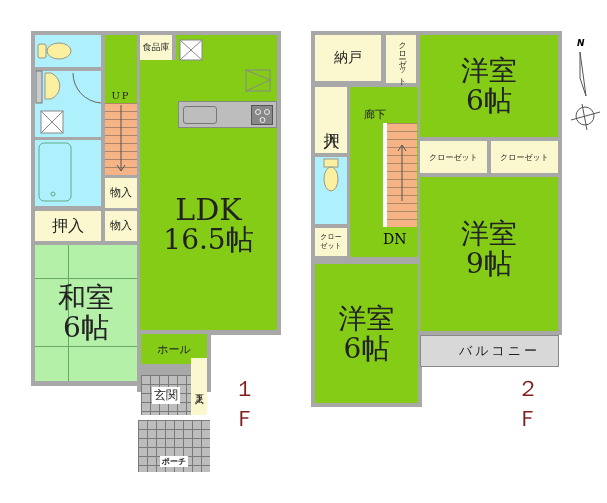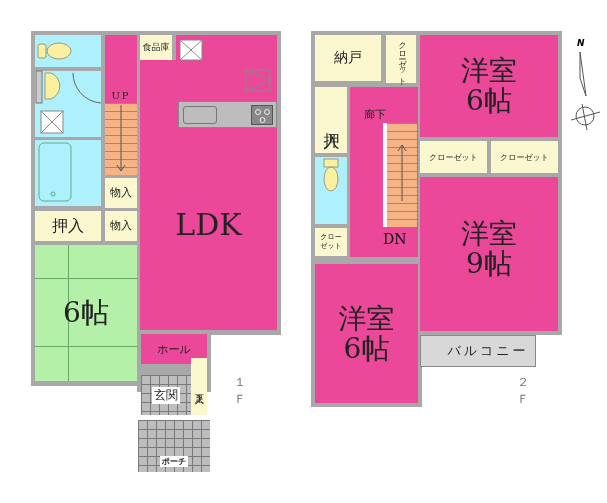--- a/index.html
+++ b/index.html
@@ -1,30 +1,30 @@
 <!DOCTYPE html>
 <html><head>
 <meta charset="utf-8">
 <style>
   html,body{margin:0;padding:0;background:#ffffff;}
   body{width:607px;height:503px;position:relative;overflow:hidden;font-family:"DejaVu Serif",serif;}
   .abs{position:absolute;box-sizing:border-box;}
   .wall{background:#a8a8a8;}
   .room{position:absolute;box-sizing:border-box;display:flex;align-items:center;justify-content:center;text-align:center;color:#222;}
-  .peach{background:#ec4899;}
+  .peach{background:#84cc16;}
   .cyan{background:#aef0fb;}
   .cream{background:#fbf8d0;}
   .green{background:#b4f0a8;}
   .grey{background:#d8d8d8;}
   .tile{background-color:#bdbdbd;background-image:linear-gradient(#7a7a7a 1px,transparent 1px),linear-gradient(90deg,#7a7a7a 1px,transparent 1px);background-size:9px 9px;}
   .big{font-size:28px;line-height:30px;}
   .sm{font-size:13px;}
   .xs{font-size:9px;line-height:10px;}
   .vert{writing-mode:vertical-rl;}
-  .floor-label{position:absolute;font-size:12px;color:#737373;letter-spacing:6px;}
+  .floor-label{position:absolute;font-size:22px;color:#7f1d1d;letter-spacing:6px;}
   .border{border:1px solid #888;}
   svg{position:absolute;overflow:visible;}
 </style>
 </head>
 <body>
 
 <div class="abs">
 
   <div class="abs wall" style="left:31px;top:31px;width:250px;height:125px;"></div>
   <div class="abs wall" style="left:31px;top:150px;width:250px;height:185px;"></div>
@@ -54,20 +54,21 @@
       <circle cx="18" cy="54" r="2" fill="none" stroke="#6a8"></circle>
     </svg>
   </div>
 
   <div class="room cream sm" style="left:35px;top:211px;width:66px;height:30px;">
       <span style="font-size:16px;">押入</span>
     </div>
 
   <div class="room green" style="left:35px;top:245px;width:102px;height:136px;background-image:linear-gradient(90deg,transparent 33px,#6a6 33px,#6a6 34px,transparent 34px),linear-gradient(transparent 33px,#6a6 33px,#6a6 34px,transparent 34px,transparent 101px,#6a6 101px,#6a6 102px,transparent 102px);">
     <div>
+      <div class="big">和室</div>
       <div class="big">6帖</div>
     </div>
   </div>
 
   <div class="room peach" style="left:105px;top:35px;width:32px;height:140px;align-items:flex-start;">
     <div class="xs" style="margin-top:56px;font-size:10px;letter-spacing:2px;">UP</div>
   </div>
   <div class="abs" style="left:105px;top:103px;width:32px;height:72px;background:#f6b486;background-image:linear-gradient(#a86 1px,transparent 1px);background-size:100% 8px;">
     <svg width="32" height="72" style="left:0;top:0;">
         <path d="M16 2 V68 M12 62 L16 68 L20 62" stroke="#555" fill="none"></path>
@@ -81,20 +82,21 @@
     </div>
 
   <div class="room cream" style="left:140px;top:35px;width:32px;height:25px;font-size:9px;">
       <span>食品庫</span>
     </div>
 
   <div class="room peach" style="left:176px;top:35px;width:101px;height:66px;"></div>
   <div class="room peach" style="left:140px;top:60px;width:137px;height:270px;z-index:0;">
     <div style="margin-top:60px;">
       <div class="big" style="font-size:30px;">LDK</div>
+      <div class="big" style="font-size:28px;">16.5帖</div>
     </div>
   </div>
   <div class="abs" style="left:140px;top:35px;width:36px;height:25px;"></div>
   <div class="room cream" style="left:140px;top:35px;width:32px;height:25px;font-size:9px;z-index:2;">
       <span>食品庫</span>
     </div>
   <svg width="24" height="22" style="left:180px;top:40px;z-index:2;">
       <rect x="0" y="0" width="22" height="20" fill="#fff" stroke="#888"></rect>
       <path d="M0 0 L22 20 M22 0 L0 20" stroke="#888"></path>
     </svg>
@@ -193,21 +195,21 @@
     </div>
   </div>
 
   <div class="room peach" style="left:315px;top:264px;width:103px;height:139px;">
     <div>
       <div class="big">洋室</div>
       <div class="big">6帖</div>
     </div>
   </div>
 
-  <div class="room grey border" style="left:420px;top:335px;width:116px;height:32px;font-size:13px;letter-spacing:3px;padding-left:20px;">
+  <div class="room grey border" style="left:420px;top:335px;width:139px;height:32px;font-size:13px;letter-spacing:3px;padding-left:20px;">
       <span>バルコニー</span>
     </div>
 
   <div class="floor-label" style="left:517px;top:374px;">２Ｆ</div>
 </div>
 
 <div class="abs" style="left:566px;top:38px;width:40px;height:90px;">
   <div class="abs" style="left:11px;top:0;font-size:9px;font-weight:bold;font-style:italic;font-family:'DejaVu Sans',sans-serif;">N</div>
   <svg width="40" height="90" style="left:0;top:0;">
     <path d="M14 14 L20 58 L14 40 Z" fill="none" stroke="#555"></path>

